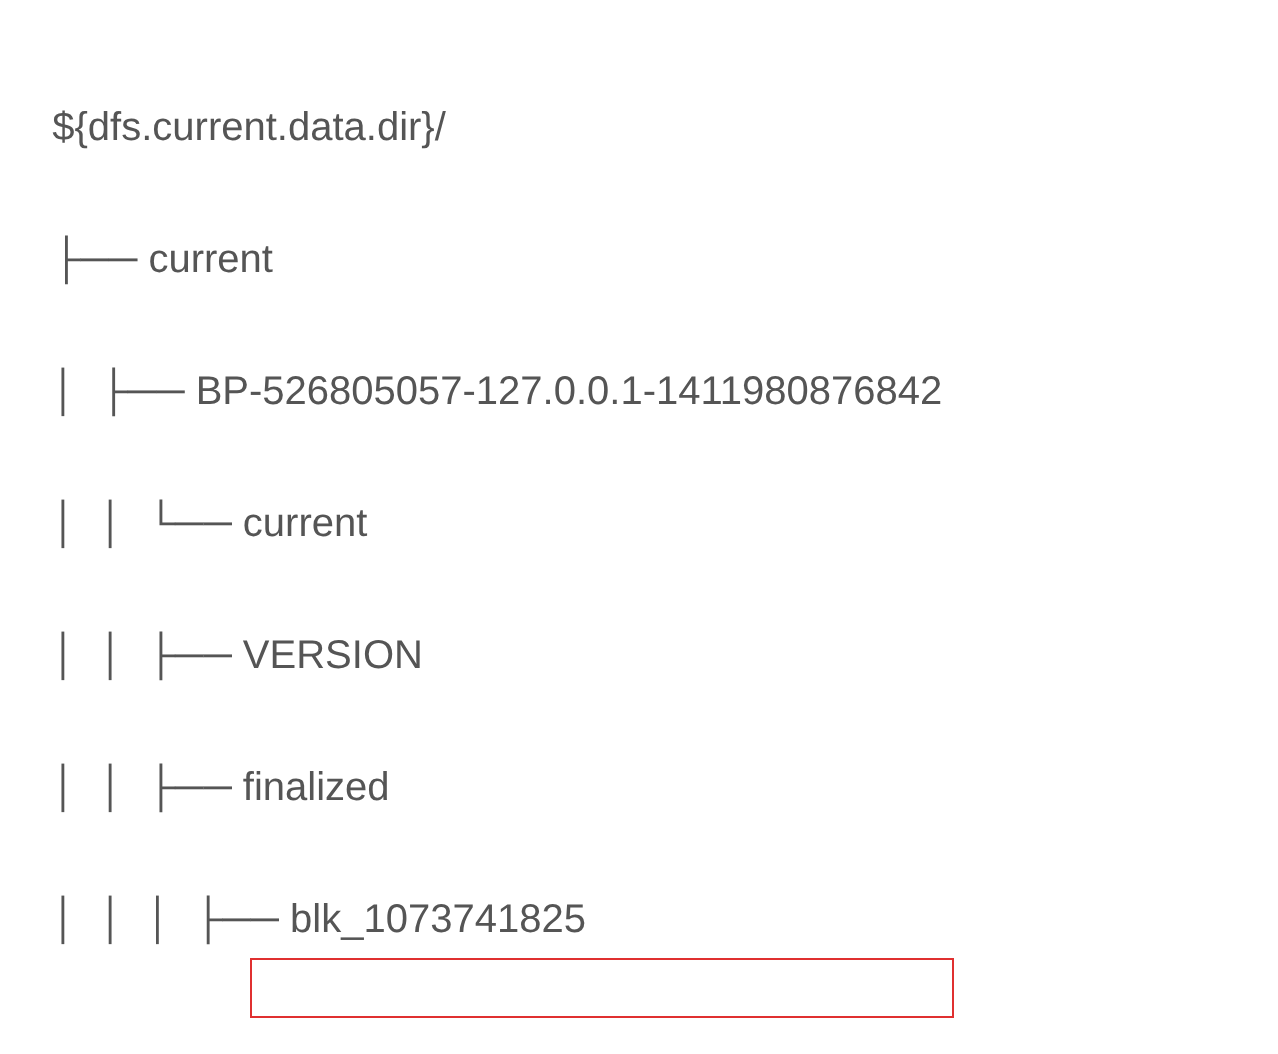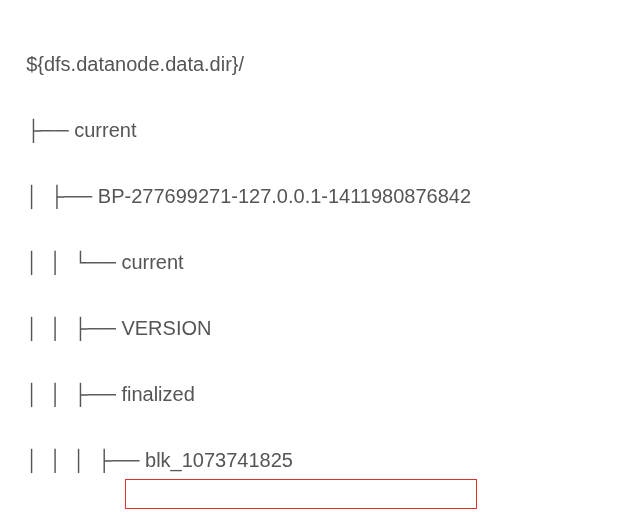--- a/index.html
+++ b/index.html
@@ -25,28 +25,28 @@
       left: 110px;
       width: 350px;
       height: 28px;
       z-index: 1;
     }
   </style>
 </head>
 <body>
 
 <div class="tree-line">
-  <span class="label">${dfs.datanode.data.dir}/</span>
+  <span class="label">${dfs.current.data.dir}/</span>
 </div>
 
 <div class="tree-line">
   <span>├── </span><span class="label">current</span>
 </div>
 <div class="tree-line">
-  <span>│  ├── </span><span class="label">BP-277699271-127.0.0.1-1411980876842</span>
+  <span>│  ├── </span><span class="label">BP-526805057-127.0.0.1-1411980876842</span>
 </div>
 <div class="tree-line">
   <span>│  │  └── </span><span class="label">current</span>
 </div>
 <div class="tree-line">
   <span>│  │  ├── </span><span class="label">VERSION</span>
 </div>
 <div class="tree-line">
   <span>│  │  ├── </span><span class="label">finalized</span>
 </div>

